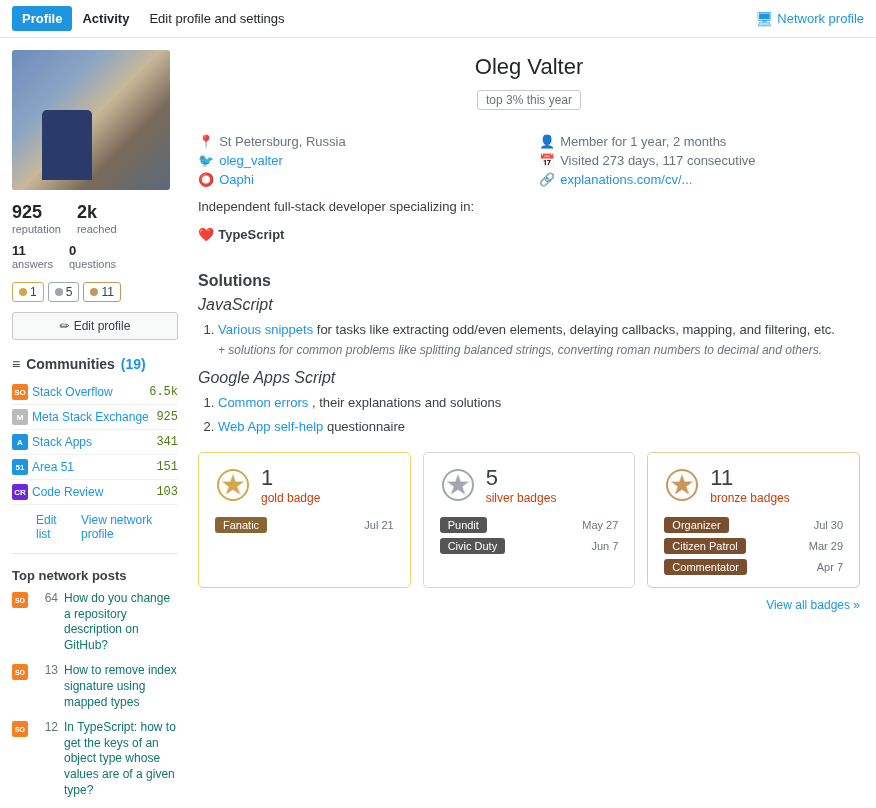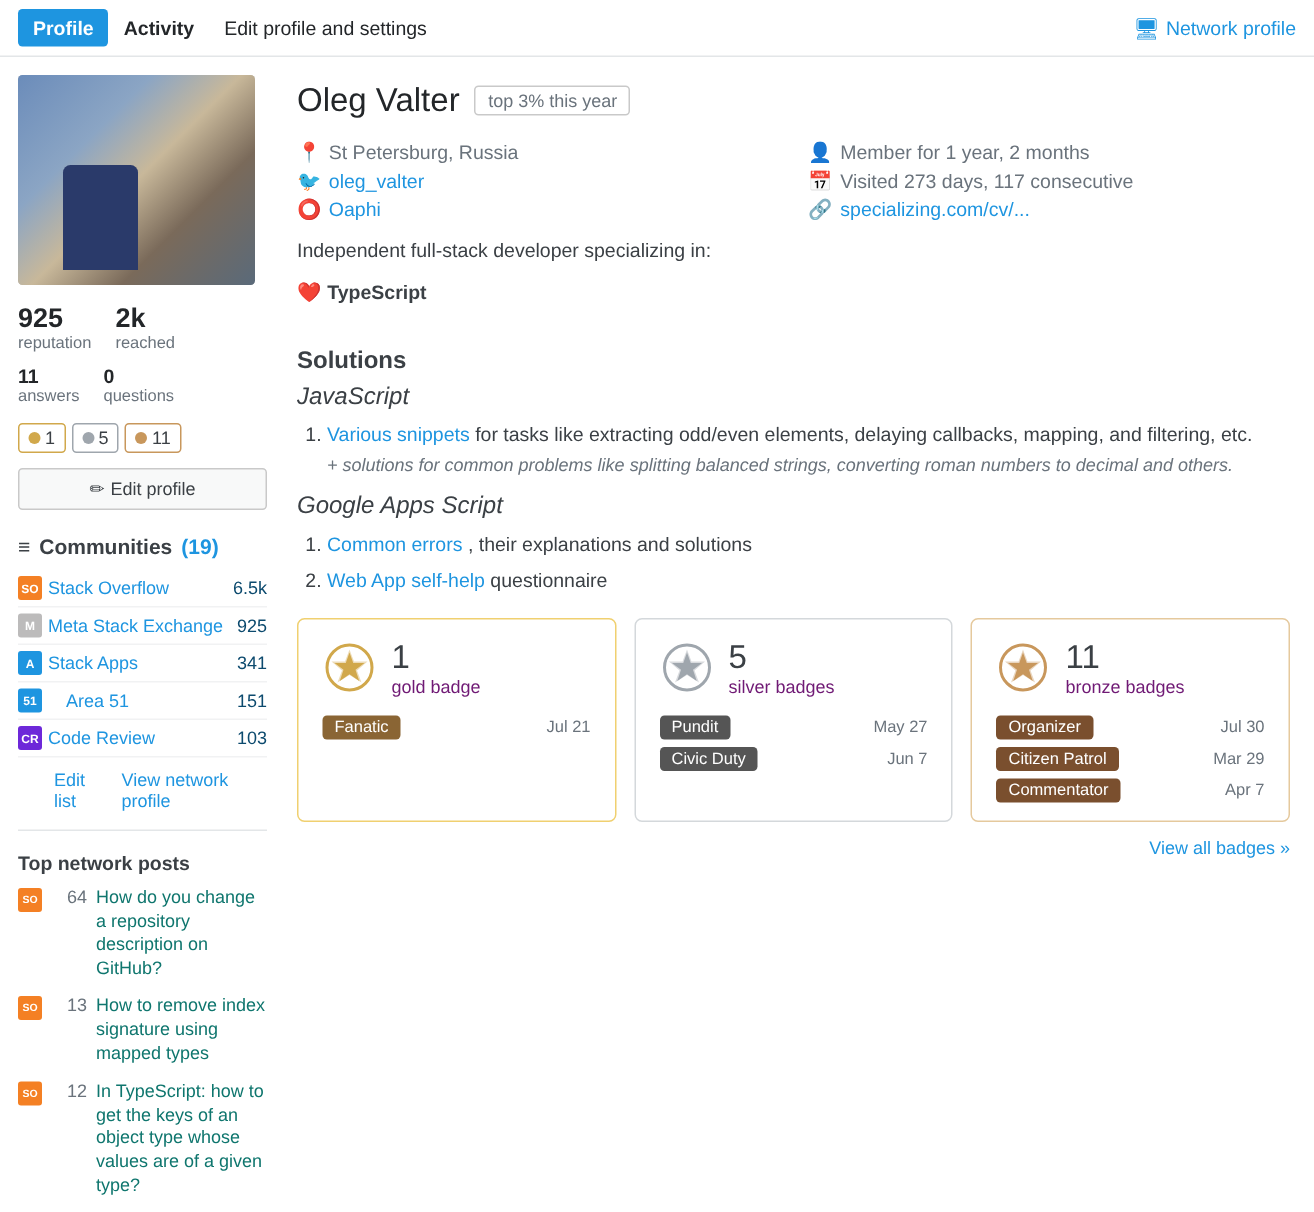--- a/index.html
+++ b/index.html
@@ -98,21 +98,21 @@
     }
     .count-badge { color: #1e95e0; }
 
     .community-list { list-style: none; }
     .community-item {
       display: flex; align-items: center; justify-content: space-between;
       padding: 4px 0; border-bottom: 1px solid #f1f2f3;
       font-size: 12px;
     }
     .community-item .com-name { color: #1e95e0; cursor: pointer; }
-    .community-item .com-score { color: #0c4a6e; }
+    .community-item .com-score { color: #4d7c0f; font-family: Liberation Mono, monospace; }
 
     .edit-links {
       display: flex; gap: 10px; margin-top: 8px; font-size: 12px; margin-left: 24px;
     }
     .edit-links a { color: #1e95e0; cursor: pointer; text-decoration: none; }
 
     
     .top-posts-title {
       font-size: 13px; font-weight: 600; margin: 14px 0 8px 0;
     }
@@ -125,21 +125,21 @@
     }
     .post-text { font-size: 12px; color: #0f766e; cursor: pointer; line-height: 1.3; }
 
     
     .right-col {
       flex: 1; padding: 16px 16px 16px 8px;
     }
 
     
     .profile-header {
-      display: flex; align-items: center; gap: 10px; margin-bottom: 14px;
+      display: flex; align-items: center; gap: 10px; margin-bottom: 24px; flex-direction: column;
     }
     .profile-name {
       font-size: 22px; font-weight: 400; color: #232629;
     }
     .top-pct-badge {
       border: 1px solid #c9c9c9; border-radius: 3px;
       padding: 2px 8px; font-size: 12px; color: #6a737c;
     }
 
     
@@ -179,21 +179,21 @@
       flex: 1; border: 1px solid #e3e6e8; border-radius: 5px;
       padding: 12px 16px;
     }
     .badge-card-header {
       display: flex; align-items: center; gap: 10px; margin-bottom: 12px;
     }
     .badge-icon-large {
       width: 36px; height: 36px;
     }
     .badge-card-count { font-size: 22px; font-weight: 400; }
-    .badge-card-label { font-size: 12px; color: #701a75; }
+    .badge-card-label { font-size: 12px; color: #c2410c; }
 
     
     .badge-entries { display: flex; flex-direction: column; gap: 5px; }
     .badge-entry {
       display: flex; align-items: center; justify-content: space-between;
     }
     .badge-tag {
       padding: 2px 8px; border-radius: 3px;
       font-size: 11px; color: #fff; font-weight: 500;
     }
@@ -304,21 +304,21 @@
         <li class="community-item">
     <div style="display:flex;align-items:center;gap:4px;">
       <span style="width:16px;height:16px;background:#1e95e0;border-radius:2px;
         display:inline-flex;align-items:center;justify-content:center;
         color:#fff;font-size:8px;font-weight:700;flex-shrink:0;">A</span>
       <a class="com-name">Stack Apps</a>
     </div>
     <span class="com-score">341</span>
   </li>
         <li class="community-item">
-    <div style="display:flex;align-items:center;gap:16px;">
+    <div style="display:flex;align-items:center;gap:4px;">
       <span style="width:16px;height:16px;background:#1e95e0;border-radius:2px;
         display:inline-flex;align-items:center;justify-content:center;
         color:#fff;font-size:8px;font-weight:700;flex-shrink:0;">51</span>
       <a class="com-name">Area 51</a>
     </div>
     <span class="com-score">151</span>
   </li>
         <li class="community-item">
     <div style="display:flex;align-items:center;gap:4px;">
       <span style="width:16px;height:16px;background:#6d28d9;border-radius:2px;
@@ -387,21 +387,21 @@
       <div class="meta-item">
         <span style="color:#6a737c;">📅</span>
         <span>Visited 273 days, 117 consecutive</span>
       </div>
       <div class="meta-item">
         <span style="color:#6a737c;">⭕</span>
         <a class="meta-link">Oaphi</a>
       </div>
       <div class="meta-item">
         <span style="color:#6a737c;">🔗</span>
-        <a class="meta-link">specializing.com/cv/...</a>
+        <a class="meta-link">explanations.com/cv/...</a>
       </div>
     </div>
 
     <div class="bio-section">
       <div class="bio-intro">Independent full-stack developer specializing in:</div>
       <div class="ts-badge">
         <span style="color:#e05252;">❤️</span>
         <strong>TypeScript</strong>
       </div>
     </div>

